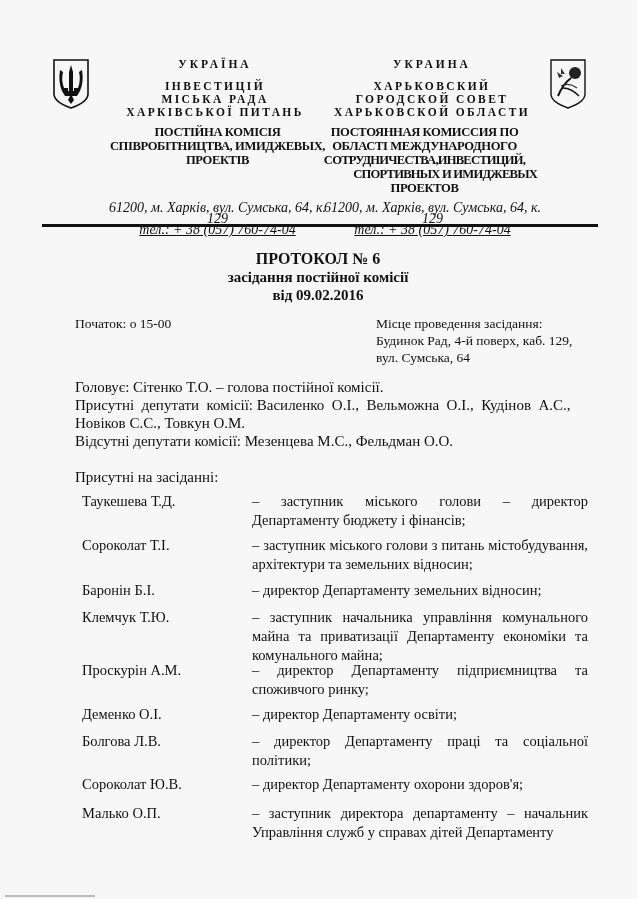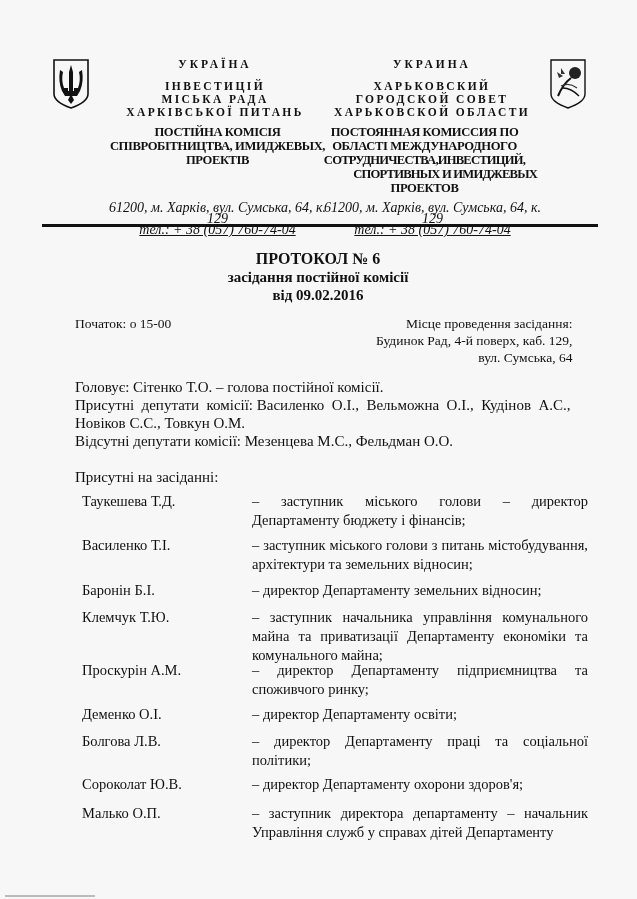--- a/index.html
+++ b/index.html
@@ -8,21 +8,21 @@
     font-family: "Liberation Serif", "DejaVu Serif", serif; color: #111;
   }
   .abs { position: absolute; }
   .center { text-align: center; }
   .caps { font-family: "Liberation Serif", serif; font-weight: bold; letter-spacing: 2.4px; font-size: 11.5px; line-height: 13px; }
   .commis { font-weight: bold; font-size: 12.6px; line-height: 14px; letter-spacing: -0.4px; }
   .addr { font-style: italic; font-size: 14px; line-height: 11px; }
   .rule { position: absolute; left: 42px; width: 556px; top: 224px; height: 3px; background: #111; }
   .title1 { font-weight: bold; font-size: 16px; line-height: 18px; }
   .title2 { font-weight: bold; font-size: 15px; line-height: 18px; }
-  .body { font-size: 13.5px; line-height: 17px; text-align: right; }
+  .body { font-size: 13.5px; line-height: 17px; }
   .body15 { font-size: 15px; line-height: 18px; }
   .row { position: absolute; left: 82px; width: 506px; font-size: 14.5px; line-height: 19px; }
   .row .nm { position: absolute; left: 0; top: 0; }
   .row .ds { position: absolute; left: 170px; width: 336px; text-align: justify; }
   .scanline { position: absolute; left: 5px; top: 895px; width: 90px; height: 2px; background: #bbb; }
 </style>
 </head>
 <body>
 
 <div class="abs" style="left:52px;top:58px;width:38px;height:52px;">
@@ -105,21 +105,21 @@
   <div>Відсутні депутати комісії: Мезенцева М.С., Фельдман О.О.</div>
   <div style="height:18px"></div>
   <div>Присутні на засіданні:</div>
 </div>
 
 <div class="row" style="top:492px;">
   <span class="nm">Таукешева Т.Д.</span>
   <span class="ds">–  заступник  міського  голови  –  директор Департаменту бюджету і фінансів;</span>
 </div>
 <div class="row" style="top:536px;">
-  <span class="nm">Василенко Т.І.</span>
+  <span class="nm">Сороколат Т.І.</span>
   <span class="ds">–  заступник  міського  голови  з  питань містобудування, архітектури та земельних відносин;</span>
 </div>
 <div class="row" style="top:581px;">
   <span class="nm">Баронін Б.І.</span>
   <span class="ds">– директор Департаменту земельних відносин;</span>
 </div>
 <div class="row" style="top:608px;">
   <span class="nm">Клемчук Т.Ю.</span>
   <span class="ds">– заступник начальника управління комунального майна та приватизації Департаменту економіки та комунального майна;</span>
 </div>

